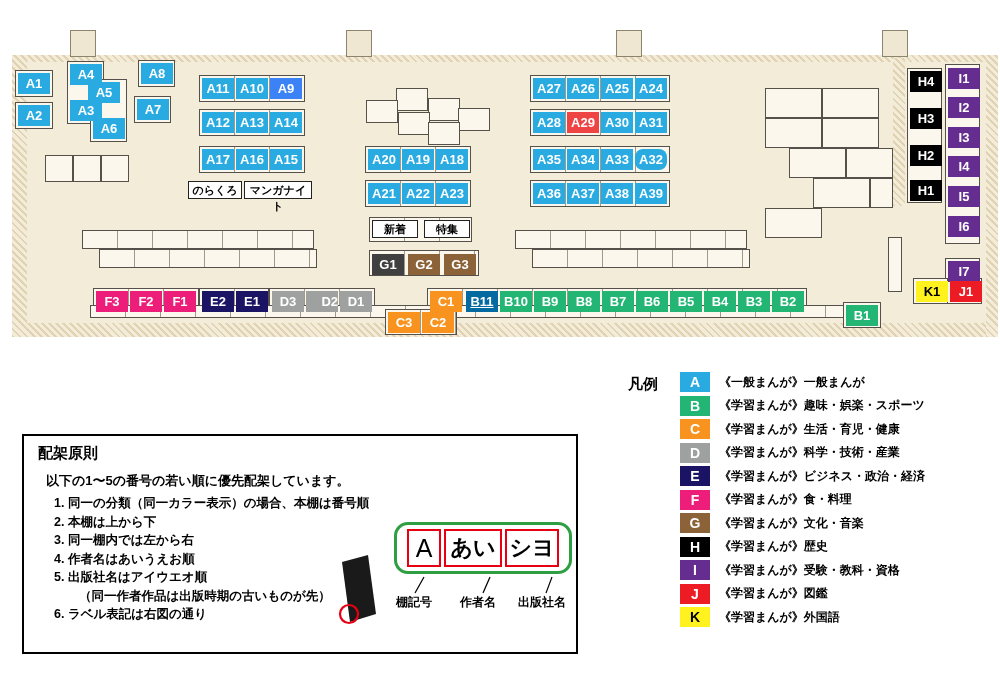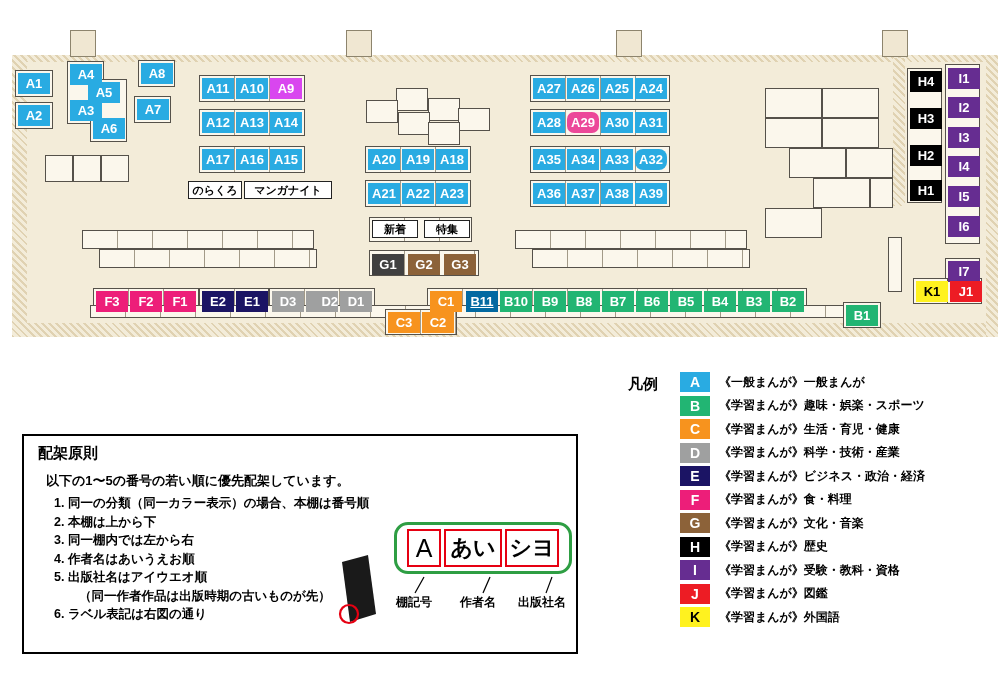--- a/index.html
+++ b/index.html
@@ -118,39 +118,39 @@
     <div class="map-label" style="left: 18px; top: 73px; background: rgb(41, 171, 226);">A1</div>
     <div class="map-label" style="left: 18px; top: 105px; background: rgb(41, 171, 226);">A2</div>
     <div class="map-label" style="left: 70px; top: 64px; background: rgb(41, 171, 226);">A4</div>
     <div class="map-label" style="left: 88px; top: 82px; background: rgb(41, 171, 226);">A5</div>
     <div class="map-label" style="left: 70px; top: 100px; background: rgb(41, 171, 226);">A3</div>
     <div class="map-label" style="left: 93px; top: 118px; background: rgb(41, 171, 226);">A6</div>
     <div class="map-label" style="left: 141px; top: 63px; background: rgb(41, 171, 226);">A8</div>
     <div class="map-label" style="left: 137px; top: 99px; background: rgb(41, 171, 226);">A7</div>
     <div class="map-label" style="left: 202px; top: 78px; background: rgb(41, 171, 226);">A11</div>
     <div class="map-label" style="left: 236px; top: 78px; background: rgb(41, 171, 226);">A10</div>
-    <div class="map-label" style="left: 270px; top: 78px; background: #d946ef;">A9</div>
+    <div class="map-label" style="left: 270px; top: 78px; background: #3b82f6;">A9</div>
     <div class="map-label" style="left: 202px; top: 112px; background: rgb(41, 171, 226);">A12</div>
     <div class="map-label" style="left: 236px; top: 112px; background: rgb(41, 171, 226);">A13</div>
     <div class="map-label" style="left: 270px; top: 112px; background: rgb(41, 171, 226);">A14</div>
     <div class="map-label" style="left: 202px; top: 149px; background: rgb(41, 171, 226);">A17</div>
     <div class="map-label" style="left: 236px; top: 149px; background: rgb(41, 171, 226);">A16</div>
     <div class="map-label" style="left: 270px; top: 149px; background: rgb(41, 171, 226);">A15</div>
     <div class="map-label" style="left: 368px; top: 149px; background: rgb(41, 171, 226);">A20</div>
     <div class="map-label" style="left: 402px; top: 149px; background: rgb(41, 171, 226);">A19</div>
     <div class="map-label" style="left: 436px; top: 149px; background: rgb(41, 171, 226);">A18</div>
     <div class="map-label" style="left: 368px; top: 183px; background: rgb(41, 171, 226);">A21</div>
     <div class="map-label" style="left: 402px; top: 183px; background: rgb(41, 171, 226);">A22</div>
     <div class="map-label" style="left: 436px; top: 183px; background: rgb(41, 171, 226);">A23</div>
     <div class="map-label" style="left: 533px; top: 78px; background: rgb(41, 171, 226);">A27</div>
     <div class="map-label" style="left: 567px; top: 78px; background: rgb(41, 171, 226);">A26</div>
     <div class="map-label" style="left: 601px; top: 78px; background: rgb(41, 171, 226);">A25</div>
     <div class="map-label" style="left: 635px; top: 78px; background: rgb(41, 171, 226);">A24</div>
     <div class="map-label" style="left: 533px; top: 112px; background: rgb(41, 171, 226);">A28</div>
-    <div class="map-label" style="left: 567px; top: 112px; background: #ec4899; border-radius: 7px;">A29</div>
+    <div class="map-label" style="left: 567px; top: 112px; background: #ef4444;">A29</div>
     <div class="map-label" style="left: 601px; top: 112px; background: rgb(41, 171, 226);">A30</div>
     <div class="map-label" style="left: 635px; top: 112px; background: rgb(41, 171, 226);">A31</div>
     <div class="map-label" style="left: 533px; top: 149px; background: rgb(41, 171, 226);">A35</div>
     <div class="map-label" style="left: 567px; top: 149px; background: rgb(41, 171, 226);">A34</div>
     <div class="map-label" style="left: 601px; top: 149px; background: rgb(41, 171, 226);">A33</div>
     <div class="map-label" style="left: 635px; top: 149px; background: rgb(41, 171, 226); border-radius: 8px;">A32</div>
     <div class="map-label" style="left: 533px; top: 183px; background: rgb(41, 171, 226);">A36</div>
     <div class="map-label" style="left: 567px; top: 183px; background: rgb(41, 171, 226);">A37</div>
     <div class="map-label" style="left: 601px; top: 183px; background: rgb(41, 171, 226);">A38</div>
     <div class="map-label" style="left: 635px; top: 183px; background: rgb(41, 171, 226);">A39</div>
@@ -186,21 +186,21 @@
     <div class="map-label" style="left: 602px; top: 291px; background: rgb(34, 181, 115);">B7</div>
     <div class="map-label" style="left: 636px; top: 291px; background: rgb(34, 181, 115);">B6</div>
     <div class="map-label" style="left: 670px; top: 291px; background: rgb(34, 181, 115);">B5</div>
     <div class="map-label" style="left: 704px; top: 291px; background: rgb(34, 181, 115);">B4</div>
     <div class="map-label" style="left: 738px; top: 291px; background: rgb(34, 181, 115);">B3</div>
     <div class="map-label" style="left: 772px; top: 291px; background: rgb(34, 181, 115);">B2</div>
     <div class="map-label" style="left: 388px; top: 312px; background: rgb(247, 147, 30);">C3</div>
     <div class="map-label" style="left: 422px; top: 312px; background: rgb(247, 147, 30);">C2</div>
     <div class="map-label" style="left: 846px; top: 305px; background: rgb(34, 181, 115);">B1</div>
     <div class="map-note" style="left: 188px; top: 181px; width: 54px;">のらくろ</div>
-    <div class="map-note" style="left: 244px; top: 181px; width: 88px;">マンガナイト</div>
+    <div class="map-note" style="left: 244px; top: 181px; width: 68px;">マンガナイト</div>
     <div class="map-note" style="left: 372px; top: 220px; width: 46px;">新着</div>
     <div class="map-note" style="left: 424px; top: 220px; width: 46px;">特集</div>
   </div>
 
 <div class="legend-title">凡例</div>
 <div class="legend-rows">
     <div class="legend-row">
       <div class="legend-swatch" style="background: rgb(41, 171, 226);">A</div>
       <div class="legend-label">《一般まんが》一般まんが</div>
     </div>

